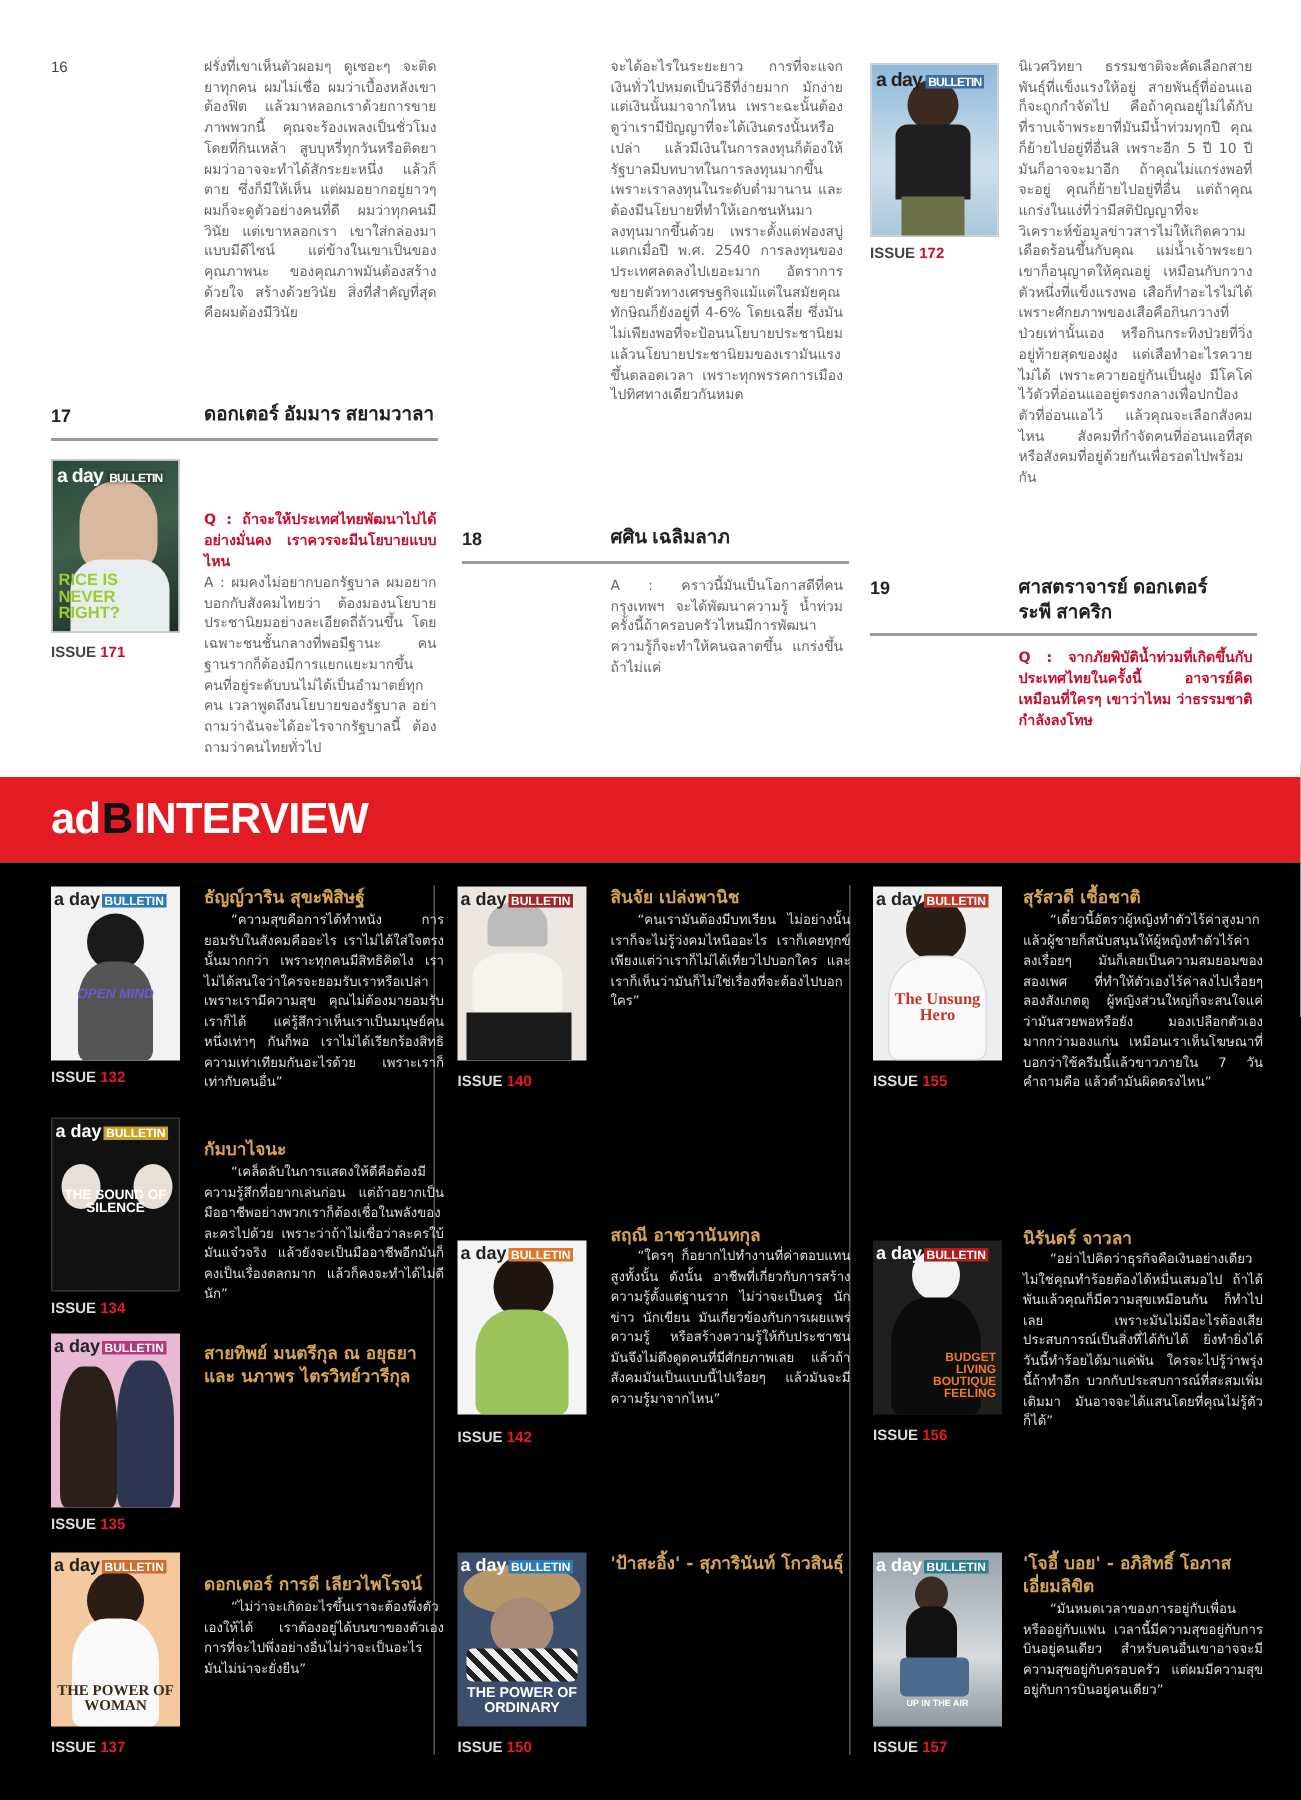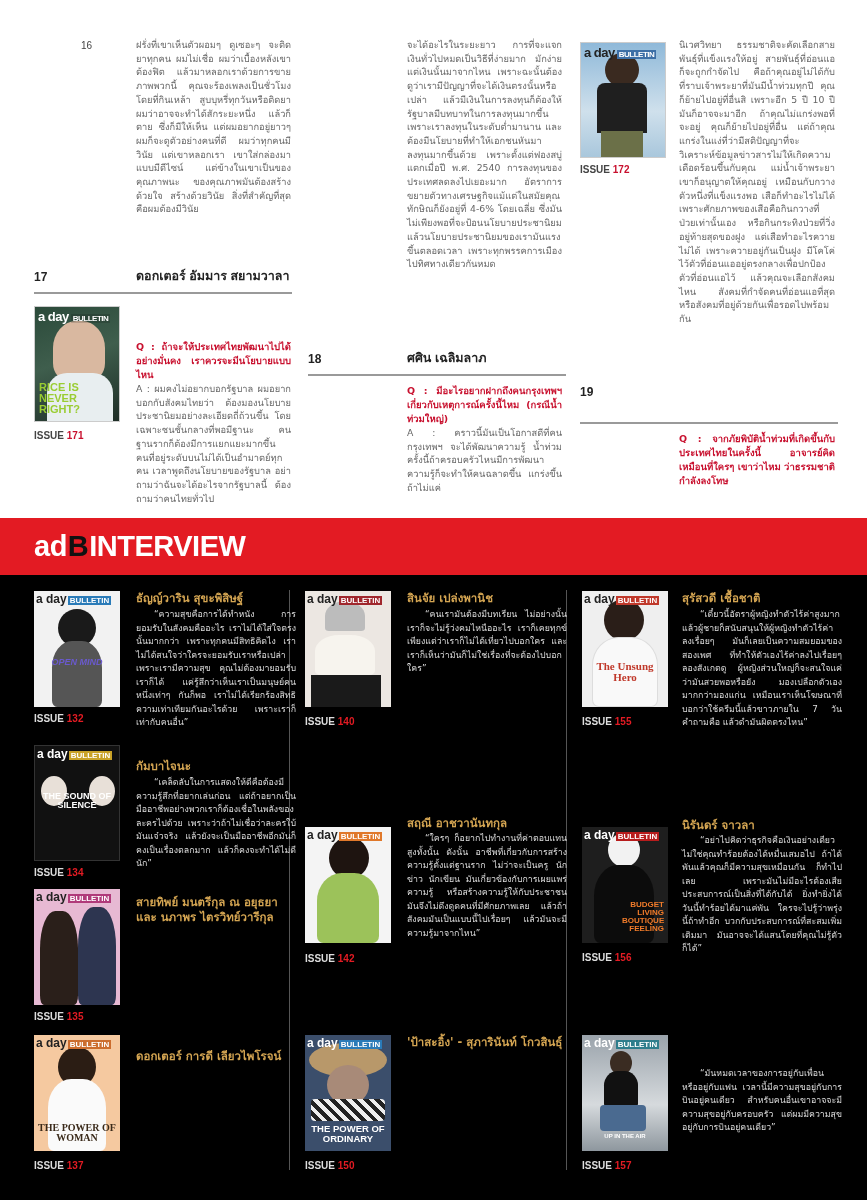--- a/index.html
+++ b/index.html
@@ -1,21 +1,21 @@
 <!DOCTYPE html>
 <html><head>
 <meta charset="utf-8">
 <style>
   * { box-sizing: border-box; margin: 0; padding: 0; }
   html, body { width: 867px; height: 1200px; overflow: hidden; background: #fff; }
   body { font-family: "DejaVu Sans", sans-serif; position: relative; color: #555; }
 
   .top { position: absolute; left: 0; top: 0; width: 867px; height: 518px; background: #fff; }
   .num { position: absolute; font-family: "Liberation Sans", sans-serif; font-weight: bold; color: #222; font-size: 12px; }
-  .num.plain { font-weight: normal; font-size: 10px; color: #444; margin-left: 47px; }
+  .num.plain { font-weight: normal; font-size: 10px; color: #444; }
   .body-text { position: absolute; font-size: 9.3px; line-height: 13.7px; color: #666; text-align: justify; }
   .name-head { position: absolute; font-family: "Liberation Sans", sans-serif; font-weight: bold; font-size: 12.5px; color: #222; line-height: 17px; }
   .rule { position: absolute; height: 2px; background: #9a9a9a; }
   .q { color: #c8102e; font-weight: bold; font-size: 9.5px; line-height: 14px; }
   .a { color: #666; }
   .cover { position: absolute; border: 1px solid #ccc; overflow: hidden; }
   .cover .mast { position: absolute; left: 3px; top: 2px; font-family: "Liberation Sans", sans-serif; font-weight: bold; font-size: 13px; color: #fff; letter-spacing: -0.5px; }
   .cover .mast b { color: #fff; font-size: 8px; background: rgba(0,0,0,0.15); padding: 0 2px; margin-left: 2px; }
   .cover .tag { position: absolute; left: 4px; bottom: 6px; font-family: "Liberation Sans", sans-serif; font-weight: bold; line-height: 1; }
   .issue { position: absolute; font-family: "Liberation Sans", sans-serif; font-weight: bold; font-size: 10px; color: #444; }
@@ -65,35 +65,35 @@
     <div class="a">A : ผมคงไม่อยากบอกรัฐบาล ผมอยากบอกกับสังคมไทยว่า ต้องมองนโยบายประชานิยมอย่างละเอียดถี่ถ้วนขึ้น โดยเฉพาะชนชั้นกลางที่พอมีฐานะ คนฐานรากก็ต้องมีการแยกแยะมากขึ้น คนที่อยู่ระดับบนไม่ได้เป็นอำมาตย์ทุกคน เวลาพูดถึงนโยบายของรัฐบาล อย่าถามว่าฉันจะได้อะไรจากรัฐบาลนี้ ต้องถามว่าคนไทยทั่วไป</div>
   </div>
 
   <div class="body-text" style="left:407px; top:38px; width:155px;">จะได้อะไรในระยะยาว การที่จะแจกเงินทั่วไปหมดเป็นวิธีที่ง่ายมาก มักง่าย แต่เงินนั้นมาจากไหน เพราะฉะนั้นต้องดูว่าเรามีปัญญาที่จะได้เงินตรงนั้นหรือเปล่า แล้วมีเงินในการลงทุนก็ต้องให้รัฐบาลมีบทบาทในการลงทุนมากขึ้น เพราะเราลงทุนในระดับต่ำมานาน และต้องมีนโยบายที่ทำให้เอกชนหันมาลงทุนมากขึ้นด้วย เพราะตั้งแต่ฟองสบู่แตกเมื่อปี พ.ศ. 2540 การลงทุนของประเทศลดลงไปเยอะมาก อัตราการขยายตัวทางเศรษฐกิจแม้แต่ในสมัยคุณทักษิณก็ยังอยู่ที่ 4-6% โดยเฉลี่ย ซึ่งมันไม่เพียงพอที่จะป้อนนโยบายประชานิยม แล้วนโยบายประชานิยมของเรามันแรงขึ้นตลอดเวลา เพราะทุกพรรคการเมืองไปทิศทางเดียวกันหมด</div>
 
   <div class="num" style="left:308px; top:352px;">18</div>
   <div class="name-head" style="left:407px; top:350px; width:160px;">ศศิน เฉลิมลาภ</div>
   <div class="rule" style="left:308px; top:374px; width:258px;"></div>
 
   <div class="body-text" style="left:407px; top:384px; width:155px;">
-    <div class="q">Q : มีอะไรอยากฝากถึงคนกรุงเทพฯ เกี่ยวกับเหตุการณ์ครั้งนี้ไหม (กรณีน้ำท่วมใหญ่)</div>
     <div class="a">A : คราวนี้มันเป็นโอกาสดีที่คนกรุงเทพฯ จะได้พัฒนาความรู้ น้ำท่วมครั้งนี้ถ้าครอบครัวไหนมีการพัฒนาความรู้ก็จะทำให้คนฉลาดขึ้น แกร่งขึ้น ถ้าไม่แค่</div>
   </div>
 
   <div class="cover" style="left:580px; top:42px; width:86px; height:116px; background:linear-gradient(180deg,#8fb9d9 0%,#cfe0ec 60%,#a9c7dc 100%);">
     <div style="position:absolute;left:24px;top:10px;width:34px;height:34px;border-radius:50%;background:#3a2a20;"></div>
     <div style="position:absolute;left:16px;top:40px;width:50px;height:50px;background:#1f1f1f;border-radius:8px 8px 0 0;"></div>
     <div style="position:absolute;left:20px;top:88px;width:42px;height:28px;background:#6b7048;"></div>
     <div class="mast" style="color:#222;"><span>a day</span><b style="background:#3d6fa6">BULLETIN</b></div>
   </div>
   <div class="issue" style="left:580px; top:164px;"><span style="color:#444">ISSUE</span> <span>172</span></div>
 
   <div class="body-text" style="left:679px; top:38px; width:156px;">นิเวศวิทยา ธรรมชาติจะคัดเลือกสายพันธุ์ที่แข็งแรงให้อยู่ สายพันธุ์ที่อ่อนแอก็จะถูกกำจัดไป คือถ้าคุณอยู่ไม่ได้กับที่ราบเจ้าพระยาที่มันมีน้ำท่วมทุกปี คุณก็ย้ายไปอยู่ที่อื่นสิ เพราะอีก 5 ปี 10 ปี มันก็อาจจะมาอีก ถ้าคุณไม่แกร่งพอที่จะอยู่ คุณก็ย้ายไปอยู่ที่อื่น แต่ถ้าคุณแกร่งในแง่ที่ว่ามีสติปัญญาที่จะวิเคราะห์ข้อมูลข่าวสารไม่ให้เกิดความเดือดร้อนขึ้นกับคุณ แม่น้ำเจ้าพระยาเขาก็อนุญาตให้คุณอยู่ เหมือนกับกวางตัวหนึ่งที่แข็งแรงพอ เสือก็ทำอะไรไม่ได้ เพราะศักยภาพของเสือคือกินกวางที่ป่วยเท่านั้นเอง หรือกินกระทิงป่วยที่วิ่งอยู่ท้ายสุดของฝูง แต่เสือทำอะไรควายไม่ได้ เพราะควายอยู่กันเป็นฝูง มีโคโค่ไว้ตัวที่อ่อนแออยู่ตรงกลางเพื่อปกป้องตัวที่อ่อนแอไว้ แล้วคุณจะเลือกสังคมไหน สังคมที่กำจัดคนที่อ่อนแอที่สุด หรือสังคมที่อยู่ด้วยกันเพื่อรอดไปพร้อมกัน</div>
 
   <div class="num" style="left:580px; top:385px;">19</div>
+  <div class="name-head" style="left:679px; top:383px; width:140px;">ศาสตราจารย์ ดอกเตอร์ ระพี สาคริก</div>
   <div class="rule" style="left:580px; top:422px; width:258px;"></div>
 
   <div class="body-text" style="left:679px; top:432px; width:156px;">
     <div class="q">Q : จากภัยพิบัติน้ำท่วมที่เกิดขึ้นกับประเทศไทยในครั้งนี้ อาจารย์คิดเหมือนที่ใครๆ เขาว่าไหม ว่าธรรมชาติกำลังลงโทษ</div>
   </div>
 </div>
 
 <div class="banner">
   <div class="banner-title">
     <span>ad</span><span class="b">B</span><span>INTERVIEW</span>
@@ -140,20 +140,21 @@
 
   <div class="item" style="left:34px; top:460px; width:250px; height:140px;">
     <div class="dcover" style="background:#f5c9a0;">
       <div class="fig" style="left:24px;top:12px;width:38px;height:40px;border-radius:50%;background:#2b1d14;"></div>
       <div class="fig" style="left:14px;top:44px;width:58px;height:72px;background:#fafafa;"></div>
       <div class="mast"><span>a day</span><i style="background:#cc6d2e">BULLETIN</i></div>
       <div class="tag" style="color:#3a2a1a;font-family:'Liberation Serif',serif;font-size:10px;">THE POWER OF WOMAN</div>
     </div>
     <div class="dissue" style="top:125px;"><span style="color:#ddd">ISSUE</span> <span>137</span></div>
     <div class="dname" style="top:14px;">ดอกเตอร์ การดี เลียวไพโรจน์</div>
+    <div class="dquote" style="top:31px;">“ไม่ว่าจะเกิดอะไรขึ้นเราจะต้องพึ่งตัวเองให้ได้ เราต้องอยู่ได้บนขาของตัวเอง การที่จะไปพึ่งอย่างอื่นไม่ว่าจะเป็นอะไร มันไม่น่าจะยั่งยืน”</div>
   </div>
 
   <div class="item" style="left:305px; top:16px; width:255px; height:140px;">
     <div class="dcover" style="background:#ece7e2;">
       <div class="fig" style="left:20px;top:10px;width:40px;height:30px;border-radius:50% 50% 10% 10%;background:#bcbcbc;"></div>
       <div class="fig" style="left:10px;top:44px;width:60px;height:40px;background:#f7f4ee;"></div>
       <div class="fig" style="left:6px;top:84px;width:70px;height:32px;background:#1a1a1a;border-radius:0;"></div>
       <div class="mast"><span>a day</span><i style="background:#a0272d">BULLETIN</i></div>
     </div>
     <div class="dissue" style="top:125px;"><span style="color:#ddd">ISSUE</span> <span>140</span></div>
@@ -210,15 +211,16 @@
 
   <div class="item" style="left:582px; top:460px; width:260px; height:140px;">
     <div class="dcover" style="background:linear-gradient(180deg,#9aa3ab 0%,#d6dadd 60%,#8e979e 100%);">
       <div class="fig" style="left:28px;top:16px;width:22px;height:24px;border-radius:50%;background:#3a2c22;"></div>
       <div class="fig" style="left:22px;top:36px;width:34px;height:36px;background:#111;"></div>
       <div class="fig" style="left:18px;top:70px;width:46px;height:26px;background:#4a6a90;border-radius:4px;"></div>
       <div class="mast" style="color:#fff;"><span>a day</span><i style="background:#2e7d8c">BULLETIN</i></div>
       <div class="tag" style="color:#fff;font-size:6px;bottom:12px;">UP IN THE AIR</div>
     </div>
     <div class="dissue" style="top:125px;"><span style="color:#ddd">ISSUE</span> <span>157</span></div>
+    <div class="dname" style="left:100px;top:0px;">'โจอี้ บอย' - อภิสิทธิ์ โอภาสเอี่ยมลิขิต</div>
     <div class="dquote" style="left:100px;top:32px;">“มันหมดเวลาของการอยู่กับเพื่อน หรืออยู่กับแฟน เวลานี้มีความสุขอยู่กับการบินอยู่คนเดียว สำหรับคนอื่นเขาอาจจะมีความสุขอยู่กับครอบครัว แต่ผมมีความสุขอยู่กับการบินอยู่คนเดียว”</div>
   </div>
 </div>
 
 </body></html>

